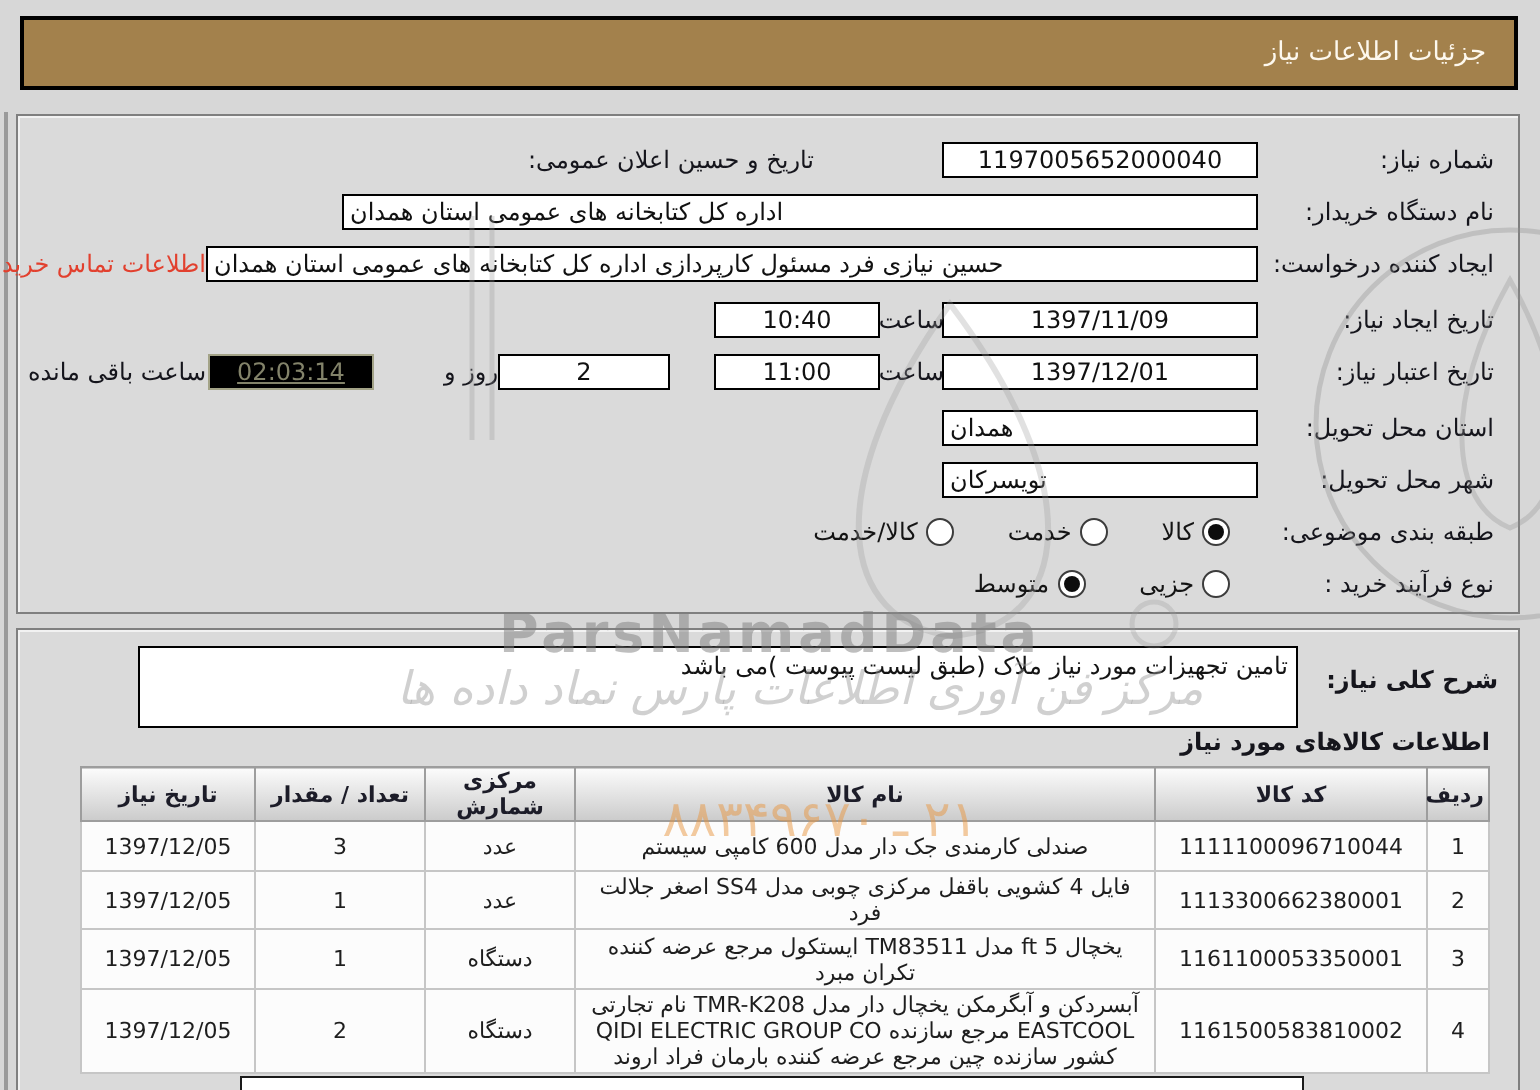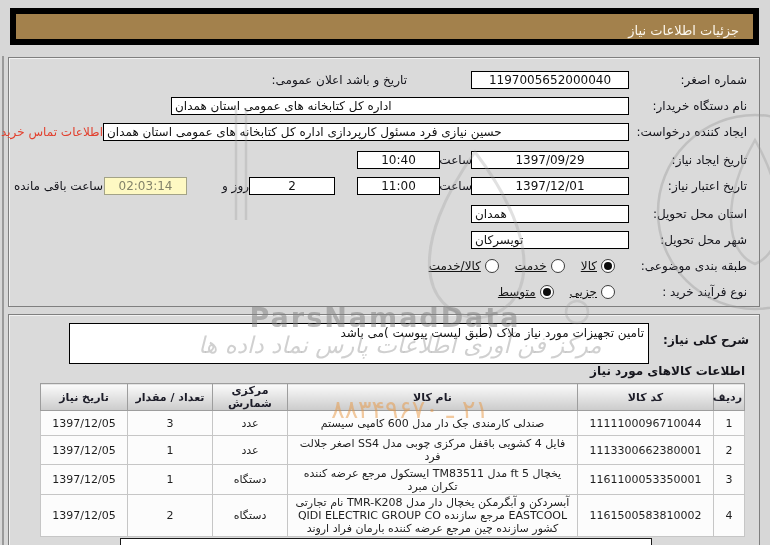--- a/index.html
+++ b/index.html
@@ -6,21 +6,21 @@
   body{
     width:770px;height:545px;overflow:hidden;position:relative;
     background:#d7d7d7;
     font-family:"DejaVu Sans","Liberation Sans",sans-serif;
     font-size:12px;color:#141414;
   }
   .edge-line{position:absolute;left:2px;top:56px;bottom:0;width:2px;background:#9a9a9a;}
   
   .titlebar{
     position:absolute;left:10px;right:11px;top:8px;height:37px;
-    background:#a3814c;border:6px solid #000000;box-sizing:border-box;
+    background:#a3814c;border:2px solid #000000;box-sizing:border-box;
     direction:rtl;text-align:right;line-height:33px;color:#fdf8ee;
     font-size:13px;padding:0 14px;
   }
   
   .panel{
     position:absolute;left:8px;width:752px;box-sizing:border-box;
     background:#dadada;border:1px solid #7f7f7f;
     box-shadow:inset 1px 1px 0 rgba(255,255,255,.65);
   }
   #panel-need{top:57px;height:250px;}
@@ -32,35 +32,35 @@
   }
   .lbl.bold{font-weight:bold;}
   .inp{
     position:absolute;top:0;height:16px;line-height:16px;box-sizing:content-box;
     background:#fff;border:1px solid #000;padding:0 3px;
     white-space:nowrap;overflow:hidden;font-size:12px;color:#111;
   }
   .inp.num{direction:ltr;text-align:center;}
   .inp.rtl{direction:rtl;text-align:left;}
   .cd{
-    background:#fef9c3;border:1px solid #a3a387;color:#83836a;
-    text-align:center;direction:ltr;
+    background:#000000;border:1px solid #a3a387;color:#83836a;
+    text-align:center;direction:ltr;text-decoration:underline;
   }
   .link{color:#e2402e;cursor:pointer;}
   .radio-group{position:absolute;top:2px;height:14px;direction:rtl;display:flex;align-items:center;}
   .radio{
     width:12px;height:12px;border:1px solid #3c3c3c;border-radius:50%;
     background:#fff;display:inline-block;position:relative;flex:none;
     margin-left:4px;
   }
   .radio.checked::after{
     content:"";position:absolute;left:2px;top:2px;right:2px;bottom:2px;
     background:#0d0d0d;border-radius:50%;
   }
-  .opt-label{margin-left:16px;white-space:nowrap;line-height:14px;text-decoration:underline;}
+  .opt-label{margin-left:27px;white-space:nowrap;line-height:14px;}
   
   .desc-box{
     position:absolute;top:8px;right:110px;width:570px;height:35px;
     background:#fff;border:1px solid #000;direction:rtl;text-align:right;
     padding:2px 4px;box-sizing:content-box;overflow:hidden;line-height:15px;
   }
   .goods-heading{
     position:absolute;top:49px;right:14px;font-weight:bold;direction:rtl;
     color:#15151c;
   }
@@ -111,39 +111,39 @@
 
 <div class="edge-line"></div>
 
 <div class="titlebar">
   <span>جزئیات اطلاعات نیاز</span>
 </div>
 
 <div class="panel" id="panel-need">
 
   <div class="frow" style="top:13px">
-    <span class="lbl" style="right:8px">شماره اصغر:</span>
+    <span class="lbl" style="right:8px">شماره نیاز:</span>
     <div class="inp num" style="right:126px;width:150px">1197005652000040</div>
-    <span class="lbl" style="right:348px">تاریخ و باشد اعلان عمومی:</span>
+    <span class="lbl" style="right:348px">تاریخ و حسین اعلان عمومی:</span>
   </div>
 
   <div class="frow" style="top:39px">
     <span class="lbl" style="right:8px">نام دستگاه خریدار:</span>
     <div class="inp rtl" style="right:126px;width:450px">اداره کل کتابخانه های عمومی استان همدان</div>
   </div>
 
   <div class="frow" style="top:65px">
     <span class="lbl" style="right:8px">ایجاد کننده درخواست:</span>
     <div class="inp rtl" style="right:126px;width:518px">حسین نیازی فرد مسئول کارپردازی اداره کل کتابخانه های عمومی استان همدان</div>
     <span class="lbl link" style="right:652px">اطلاعات تماس خریدار</span>
   </div>
 
   <div class="frow" style="top:93px">
     <span class="lbl" style="right:8px">تاریخ ایجاد نیاز:</span>
-    <div class="inp num" style="right:126px;width:150px">1397/09/29</div>
+    <div class="inp num" style="right:126px;width:150px">1397/11/09</div>
     <span class="lbl" style="right:283px">ساعت</span>
     <div class="inp num" style="right:315px;width:75px">10:40</div>
   </div>
 
   <div class="frow" style="top:119px">
     <span class="lbl" style="right:8px">تاریخ اعتبار نیاز:</span>
     <div class="inp num" style="right:126px;width:150px">1397/12/01</div>
     <span class="lbl" style="right:283px">ساعت</span>
     <div class="inp num" style="right:315px;width:75px">11:00</div>
     <div class="inp num" style="right:420px;width:78px">2</div>

